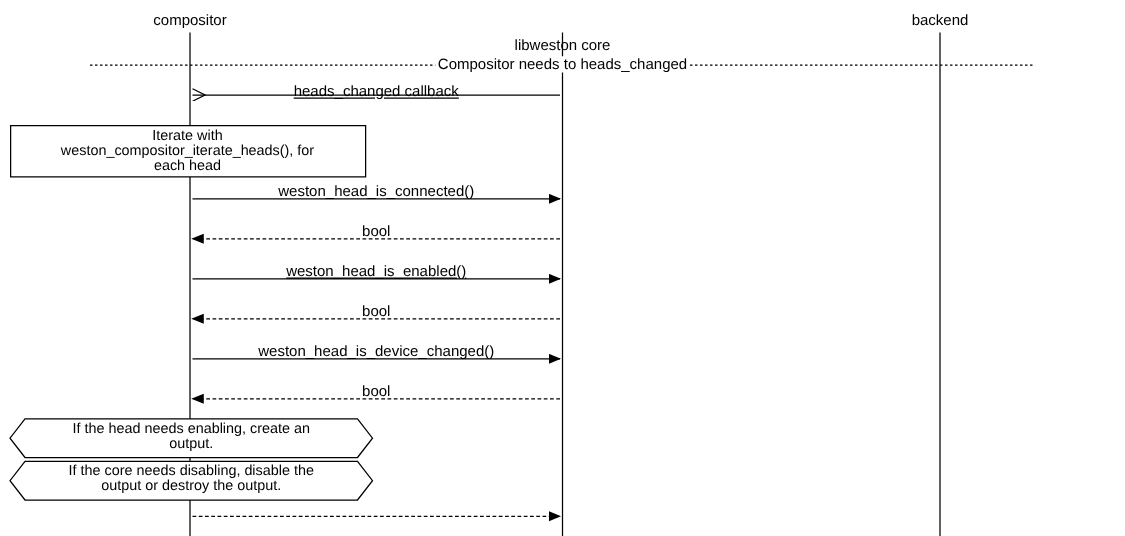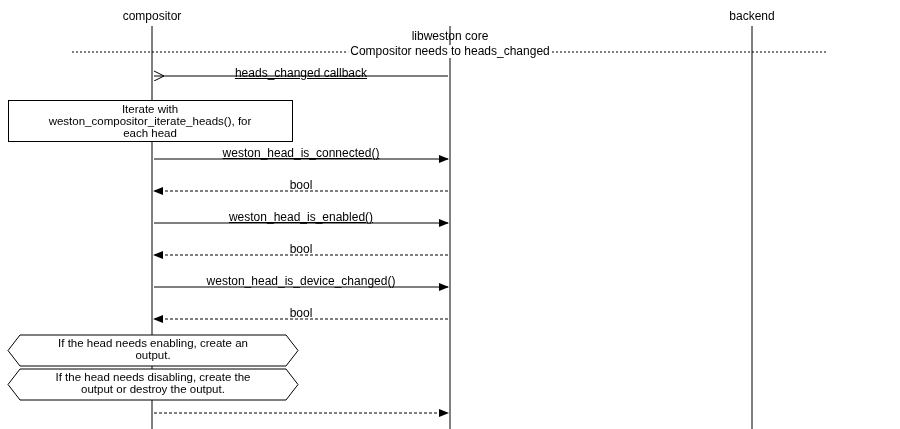--- a/index.html
+++ b/index.html
@@ -94,23 +94,23 @@
   <div id="labels-layer">
       <div class="lifeline-label" style="left: 152px; top: 5px;">compositor</div>
       <div class="lifeline-label" style="left: 450px; top: 5px; margin-top: 20px;">libweston core</div>
       <div class="lifeline-label" style="left: 752px; top: 5px;">backend</div>
       <div class="divider-label" style="left: 450px; top: 41px;">Compositor needs to heads_changed</div>
       <div class="note-text" style="left: 8px; top: 99px; width: 284px;">Iterate with
 weston_compositor_iterate_heads(), for
 each head</div>
       <div class="note-text" style="left: 8px; top: 333px; width: 290px;">If the head needs enabling, create an
 output.</div>
-      <div class="note-text" style="left: 8px; top: 367px; width: 290px;">If the head needs disabling, create the
+      <div class="note-text" style="left: 8px; top: 367px; width: 290px;">If the core needs disabling, disable the
 output or destroy the output.</div>
       <div class="msg-label" style="left: 301px; top: 63px; text-decoration: underline;">heads_changed callback</div>
-      <div class="msg-label" style="left: 301px; top: 143px; text-decoration: underline;">weston_head_is_connected()</div>
+      <div class="msg-label" style="left: 301px; top: 143px;">weston_head_is_connected()</div>
       <div class="msg-label" style="left: 301px; top: 175px;">bool</div>
       <div class="msg-label" style="left: 301px; top: 207px; text-decoration: underline;">weston_head_is_enabled()</div>
       <div class="msg-label" style="left: 301px; top: 239px;">bool</div>
       <div class="msg-label" style="left: 301px; top: 271px;">weston_head_is_device_changed()</div>
       <div class="msg-label" style="left: 301px; top: 303px;">bool</div>
     </div>
 </div>
 
 </body></html>

